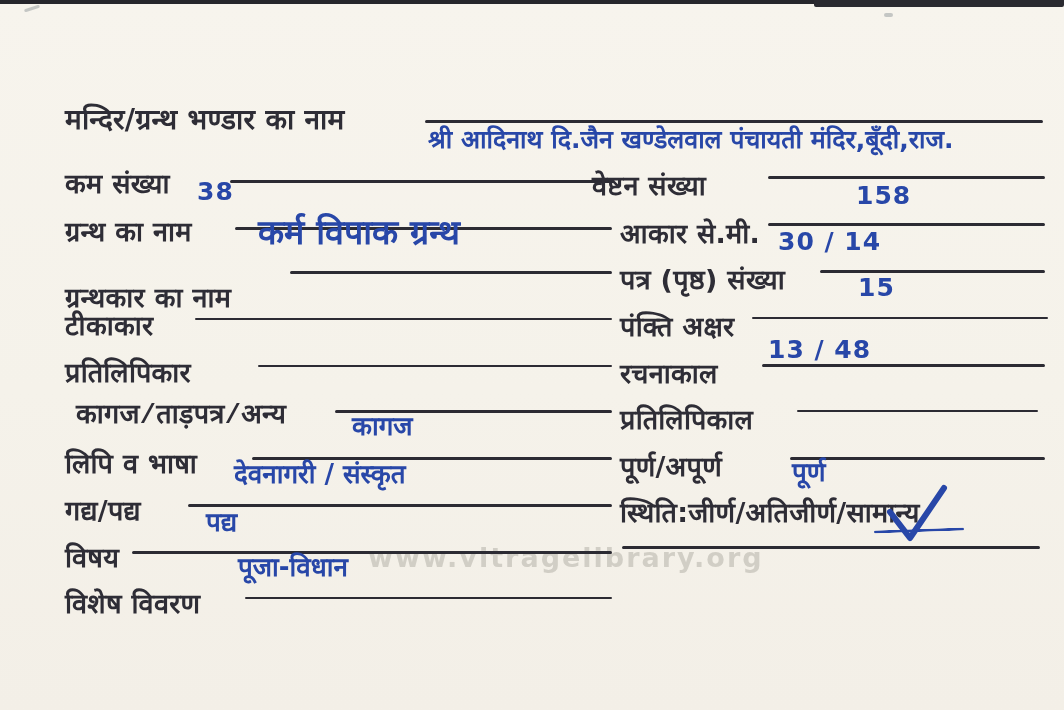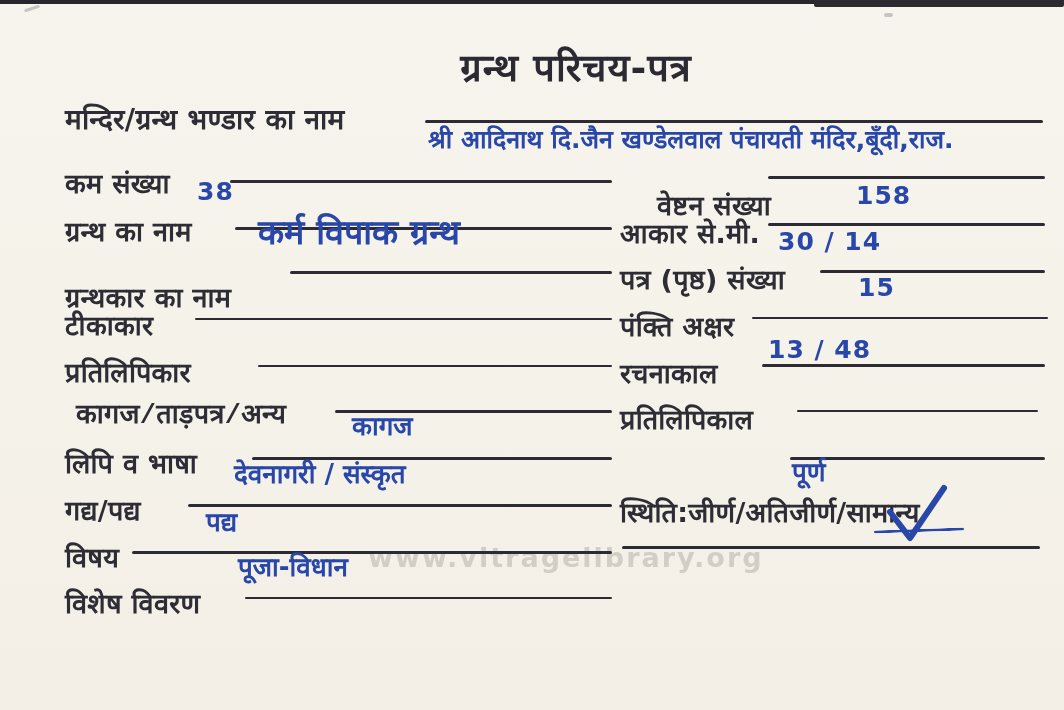--- a/index.html
+++ b/index.html
@@ -58,21 +58,20 @@
 
 <div class="paper">
 
   <div class="scan-top-border"></div>
   <div class="scan-top-border-right"></div>
   <div class="artifact" style="left:24px; top:7px; width:16px; height:3px; transform:rotate(-18deg);"></div>
   <div class="artifact" style="left:884px; top:13px; width:9px; height:4px;"></div>
 
   <div class="watermark">www.vitragelibrary.org</div>
 
-  <div class="doc-title">ग्रन्थ परिचय-पत्र</div>
 
   <span class="label" style="left:65px; top:104px; font-size:28px;">मन्दिर/ग्रन्थ भण्डार का नाम</span>
   <div class="line" style="left:425px; top:120px; width:618px;"></div>
   <span class="value" style="left:428px; top:126px; font-size:25px;">श्री आदिनाथ दि.जैन खण्डेलवाल पंचायती मंदिर,बूँदी,राज.</span>
 
   <span class="label" style="left:65px; top:168px;">कम संख्या</span>
   <div class="line" style="left:230px; top:180px; width:382px;"></div>
   <span class="value num" style="left:197px; top:178px;">38</span>
 
   <span class="label" style="left:65px; top:216px;">ग्रन्थ का नाम</span>
@@ -100,21 +99,21 @@
   <div class="line" style="left:188px; top:504px; width:424px;"></div>
   <span class="value" style="left:206px; top:508px;">पद्य</span>
 
   <span class="label" style="left:65px; top:542px;">विषय</span>
   <div class="line" style="left:132px; top:551px; width:480px;"></div>
   <span class="value" style="left:238px; top:553px;">पूजा-विधान</span>
 
   <span class="label" style="left:65px; top:588px;">विशेष विवरण</span>
   <div class="line thin" style="left:245px; top:597px; width:367px;"></div>
 
-  <span class="label" style="left:657px; top:170px;margin-top:20px;">वेष्टन संख्या</span>
+  <span class="label" style="left:592px; top:170px;">वेष्टन संख्या</span>
   <div class="line" style="left:768px; top:176px; width:277px;"></div>
   <span class="value num" style="left:856px; top:182px;">158</span>
 
   <span class="label" style="left:620px; top:218px;">आकार से.मी.</span>
   <div class="line" style="left:768px; top:223px; width:277px;"></div>
   <span class="value num" style="left:778px; top:228px;">30 / 14</span>
 
   <span class="label" style="left:620px; top:264px;">पत्र (पृष्ठ) संख्या</span>
   <div class="line" style="left:820px; top:270px; width:225px;"></div>
   <span class="value num" style="left:858px; top:274px;">15</span>
@@ -122,20 +121,21 @@
   <span class="label" style="left:620px; top:311px;">पंक्ति अक्षर</span>
   <div class="line thin" style="left:752px; top:317px; width:296px;"></div>
   <span class="value num" style="left:768px; top:336px;">13 / 48</span>
 
   <span class="label" style="left:620px; top:358px;">रचनाकाल</span>
   <div class="line" style="left:762px; top:364px; width:283px;"></div>
 
   <span class="label" style="left:620px; top:404px;">प्रतिलिपिकाल</span>
   <div class="line thin" style="left:797px; top:410px; width:241px;"></div>
 
+  <span class="label" style="left:620px; top:451px;">पूर्ण/अपूर्ण</span>
   <div class="line" style="left:790px; top:457px; width:255px;"></div>
   <span class="value" style="left:792px; top:458px;">पूर्ण</span>
 
   <span class="label" style="left:620px; top:497px;">स्थिति:जीर्ण/अतिजीर्ण/सामान्य</span>
   <div class="blue-underline" style="left:874px; top:529px; width:90px;"></div>
   <svg class="checkmark-svg" style="left:880px; top:482px;" width="72" height="66" viewBox="0 0 72 66">
     <path d="M10 30 L30 56 L64 6" stroke="#2847a8" stroke-width="6" fill="none" stroke-linecap="round" stroke-linejoin="round"></path>
   </svg>
   <div class="line" style="left:622px; top:546px; width:418px;"></div>
 

